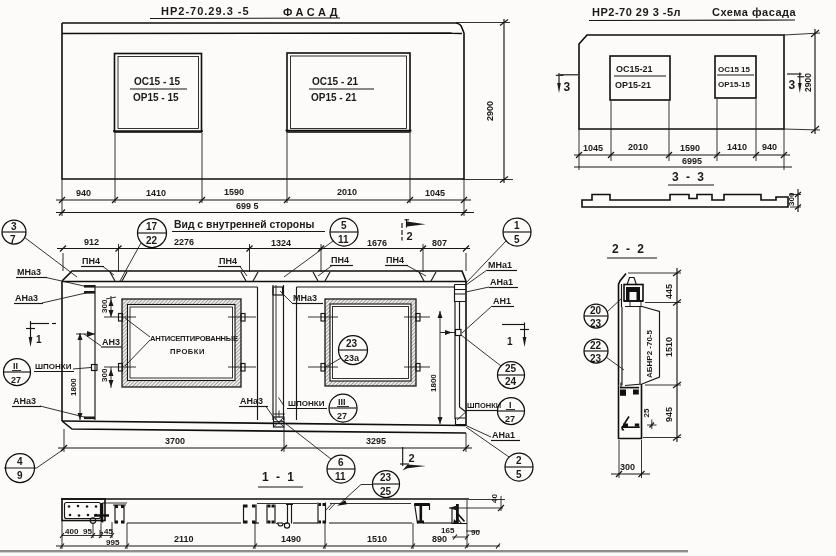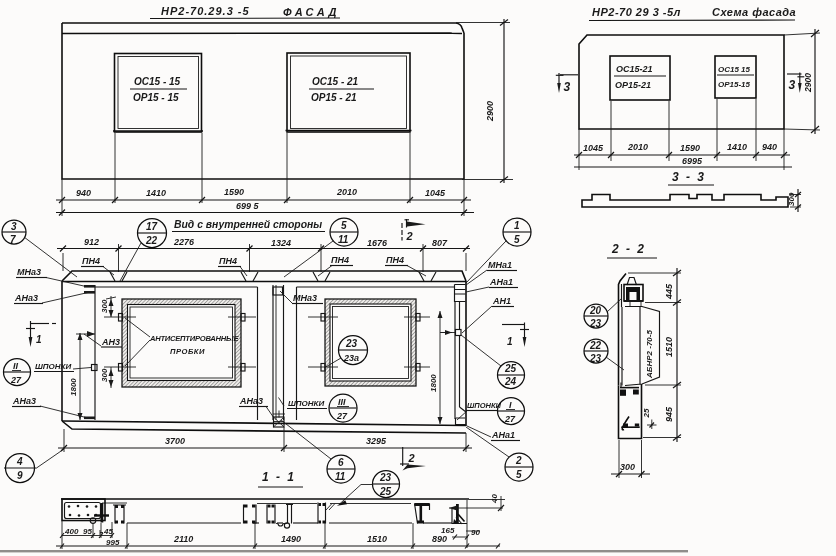--- a/index.html
+++ b/index.html
@@ -1,16 +1,16 @@
 <!DOCTYPE html>
 <html><head>
 <meta charset="utf-8">
 <style>
   html,body{margin:0;padding:0;background:#ffffff;}
-  #page{width:836px;height:556px;position:relative;background:#fcfbfa;overflow:hidden;font-style:italic;}
+  #page{width:836px;height:556px;position:relative;background:#fcfbfa;overflow:hidden;}
   svg{position:absolute;left:0;top:0;}
   text{font-family:"Liberation Sans",sans-serif;fill:#1a1a1a;}
   .t9{font-size:9px;font-weight:bold;}
   .t8{font-size:8px;font-weight:bold;}
   .t10{font-size:10px;font-weight:bold;}
   .t11{font-size:11px;font-weight:bold;}
   .t12{font-size:12px;font-weight:bold;}
   .ln{stroke:#161616;stroke-width:1.15;fill:none;}
   .ln2{stroke:#0e0e0e;stroke-width:1.6;fill:none;}
   .thin{stroke:#1c1c1c;stroke-width:0.9;fill:none;}

